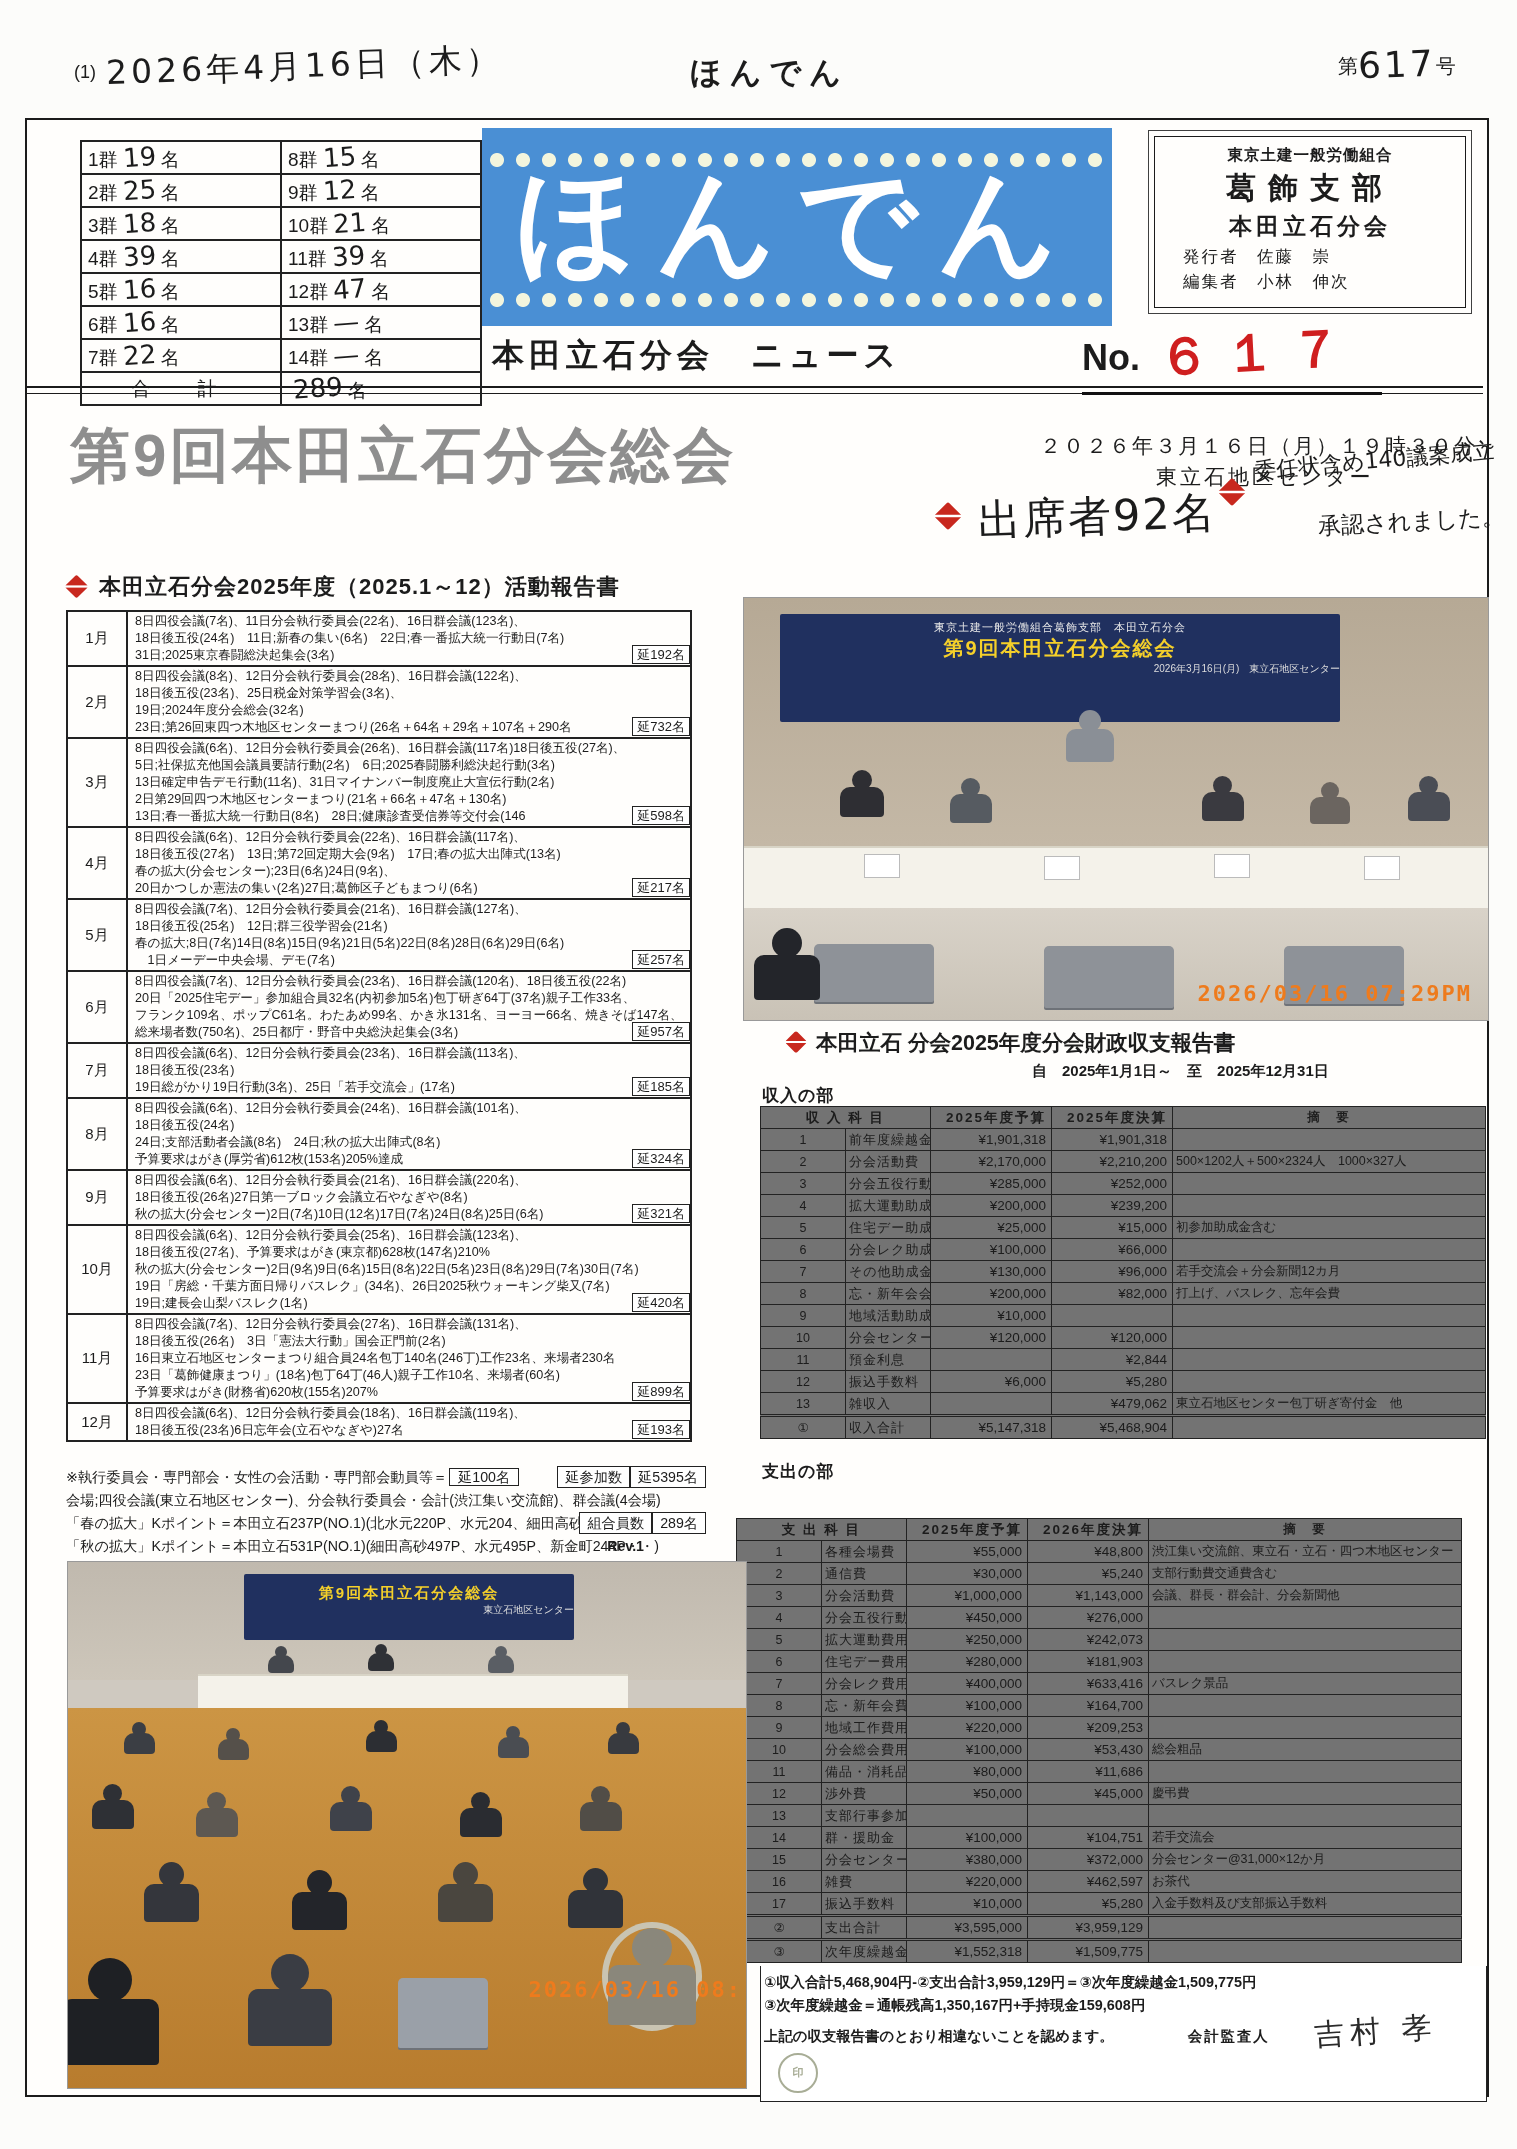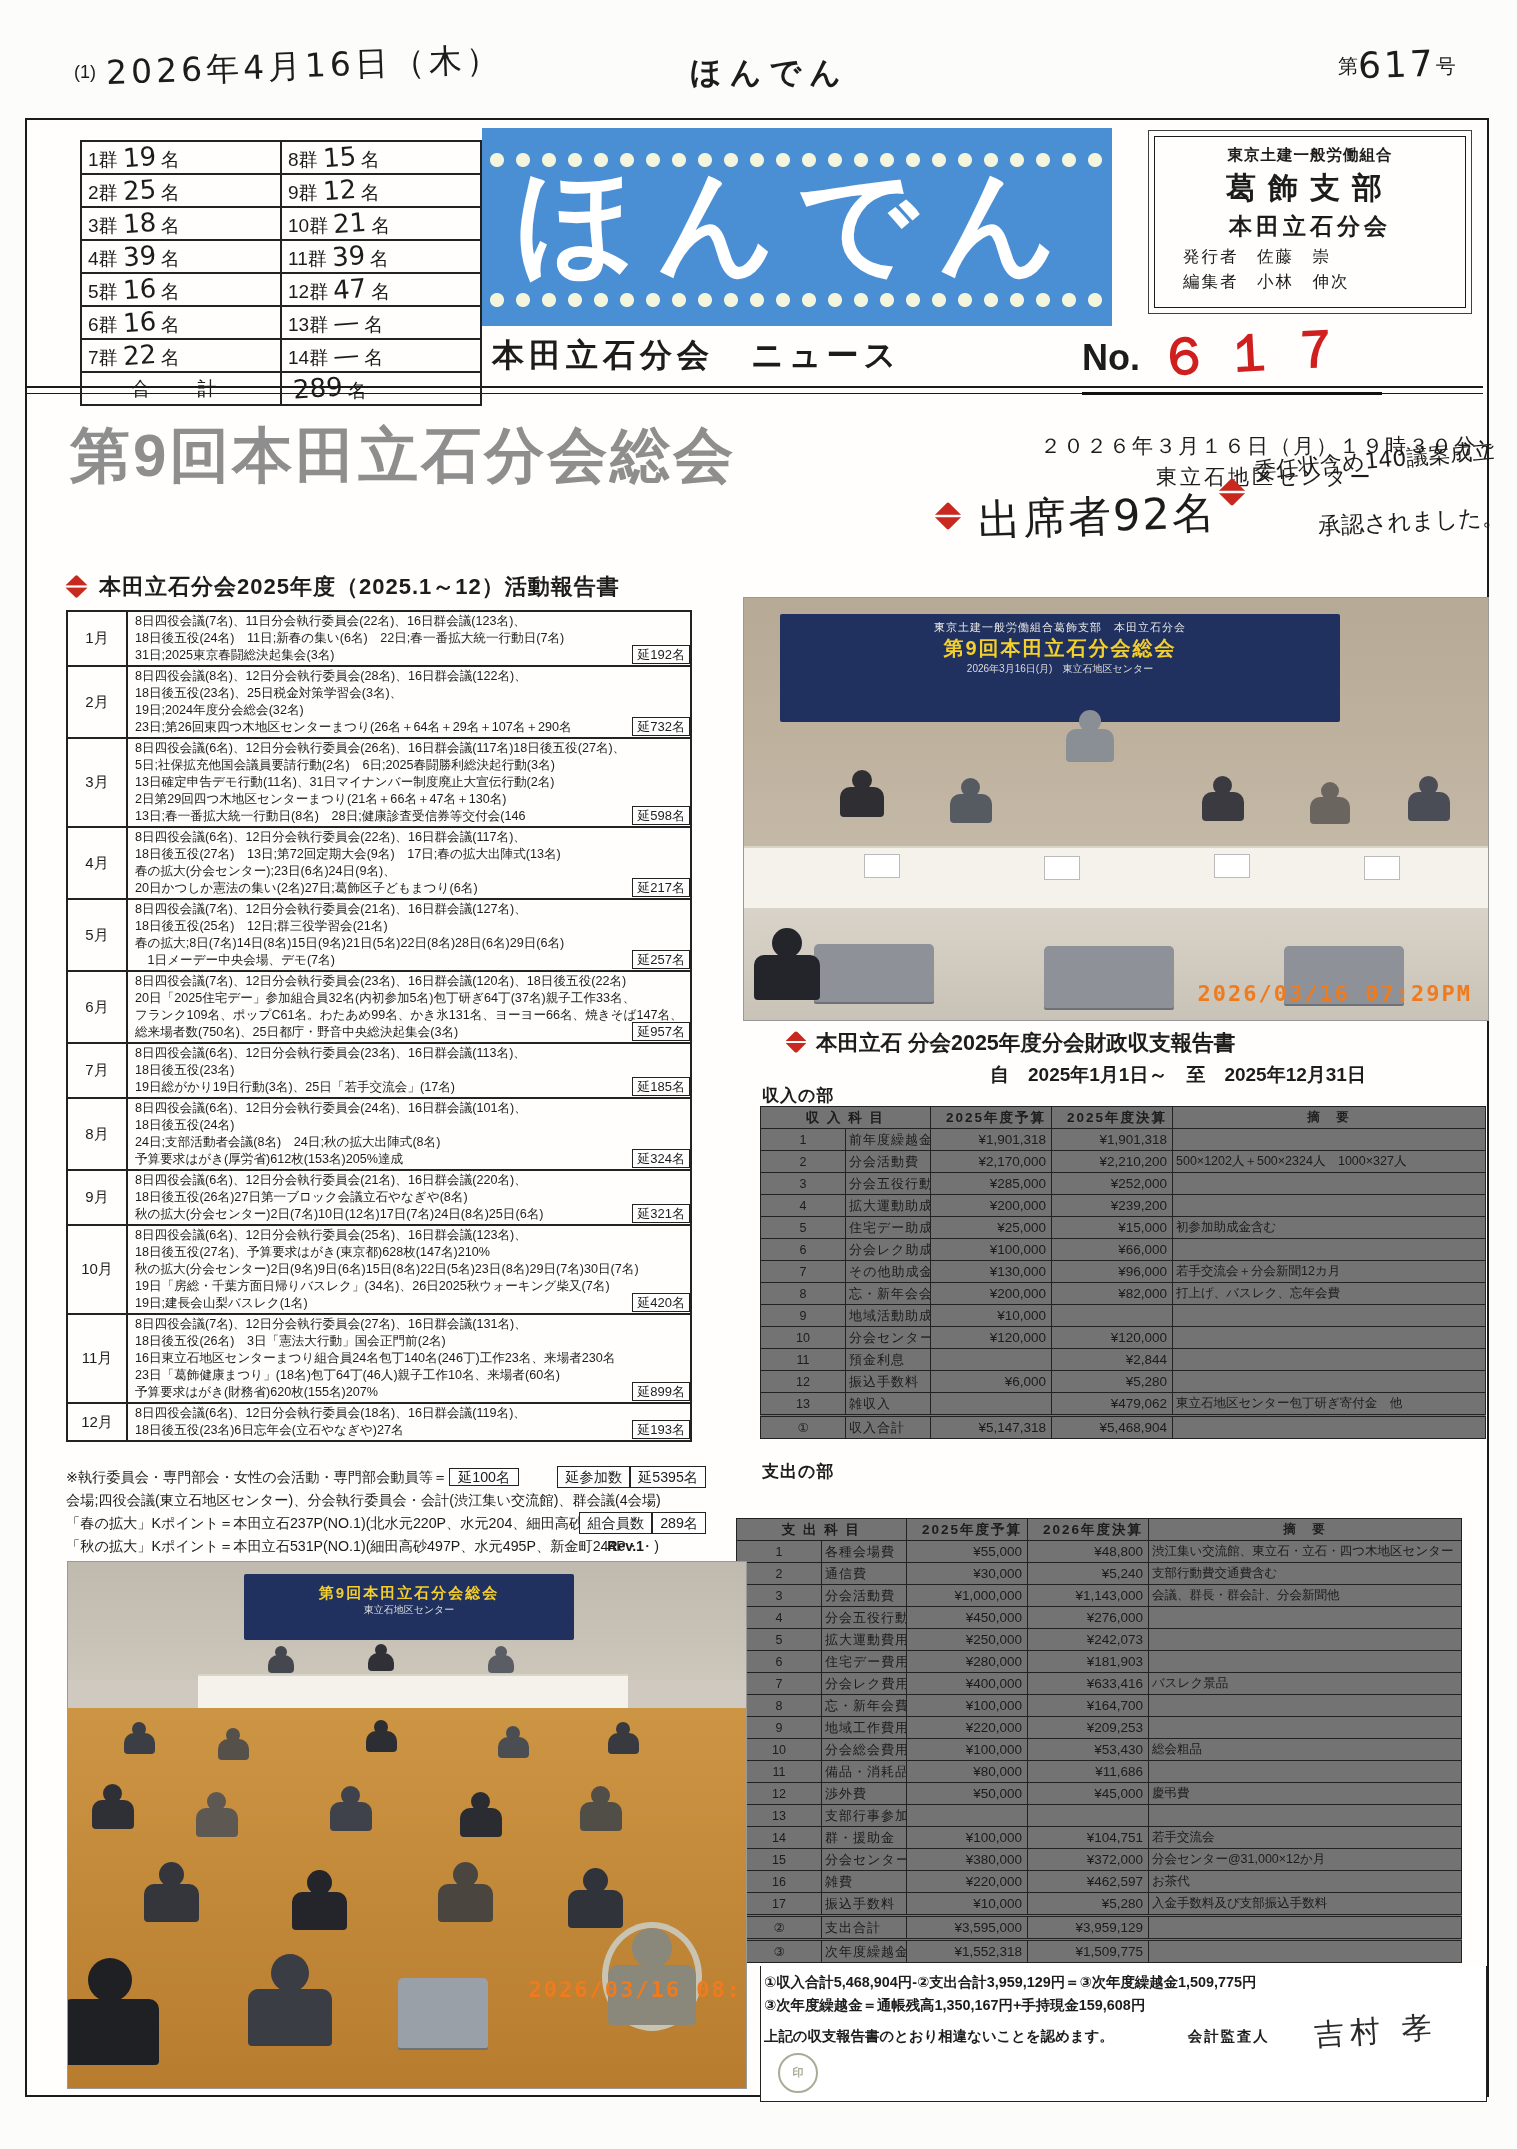--- a/index.html
+++ b/index.html
@@ -77,36 +77,36 @@
   .ftail{position:absolute;right:62px;font-weight:700;}
 
   
   .photo{overflow:hidden;background:#cfc9c0;box-shadow:0 0 0 1px #999;}
   .photo-top{left:744px;top:598px;width:744px;height:422px;}
   .photo-bottom{left:68px;top:1562px;width:678px;height:526px;}
   .wall{position:absolute;left:0;right:0;top:0;background:linear-gradient(#b6a995,#c4b8a6);}
   .pbanner{position:absolute;background:#20305f;color:#fff;text-align:center;border-radius:2px;}
   .pbanner .b1{font-size:11px;color:#e8e8e8;letter-spacing:1px;margin-top:6px;}
   .pbanner .b2{font-size:20px;font-weight:700;color:#f5d02a;letter-spacing:2px;}
-  .pbanner .b3{font-size:10px;color:#ddd;}
+  .pbanner .b3{font-size:10px;color:#ddd;text-align:right;}
   .htable{position:absolute;background:#f4f2ea;border-top:2px solid #d8d4c6;}
   .floor{position:absolute;left:0;right:0;bottom:0;}
   .fg{position:absolute;width:calc(var(--s)*2.2);}
   .fg::before{content:'';display:block;width:var(--s);height:var(--s);border-radius:50%;background:var(--c);margin:0 auto;}
   .fg::after{content:'';display:block;width:calc(var(--s)*2.2);height:calc(var(--s)*1.5);
      border-radius:10px 10px 4px 4px;background:var(--c);margin-top:-3px;}
   .tstamp{position:absolute;font-family:"DejaVu Sans Mono","Liberation Mono",monospace;
      color:#ee7b1d;font-weight:700;font-size:22px;letter-spacing:2px;}
   .chairback{position:absolute;background:#8e9298;border-radius:5px 5px 2px 2px;box-shadow:0 2px 0 #6e7278;}
   .namecard{position:absolute;background:#fff;border:1px solid #bbb;width:34px;height:22px;}
 
   
   .fin-hdr{left:788px;top:1028px;font-size:21.5px;font-weight:800;}
   .fin-hdr .diamond-icon{width:16px;height:16px;margin-right:12px;}
-  .fin-period{left:990px;top:1062px;font-size:19px;font-weight:600;}
+  .fin-period{left:1032px;top:1062px;font-size:15px;font-weight:600;}
   .fin-seclabel{font-size:17px;font-weight:800;letter-spacing:1px;}
   .inc-label{left:762px;top:1084px;} .exp-label{left:762px;top:1460px;}
   .ftable{border-collapse:collapse;table-layout:fixed;background:#737373;}
   .ftable td,.ftable th{border:1.8px solid #222;height:21px;font-size:13.5px;font-weight:normal;padding:0 3px;overflow:hidden;white-space:nowrap;}
   .ftable th{text-align:center;font-weight:600;letter-spacing:2px;}
   .ftable .cno{width:24px;text-align:center;font-size:12.5px;}
   .ftable .citem{width:150px;letter-spacing:1px;font-size:13px;}
   .ftable .cb,.ftable .ca{width:112px;text-align:right;padding-right:5px;}
   .ftable .cm{width:306px;font-size:12.5px;}
   .ftable tr.trow td{border-top:3px double #222;}

